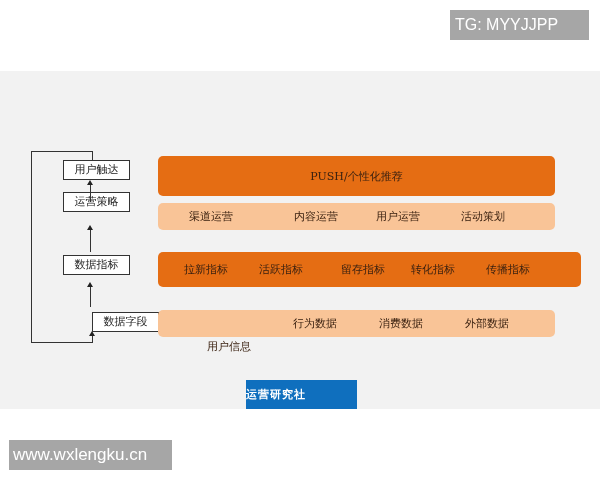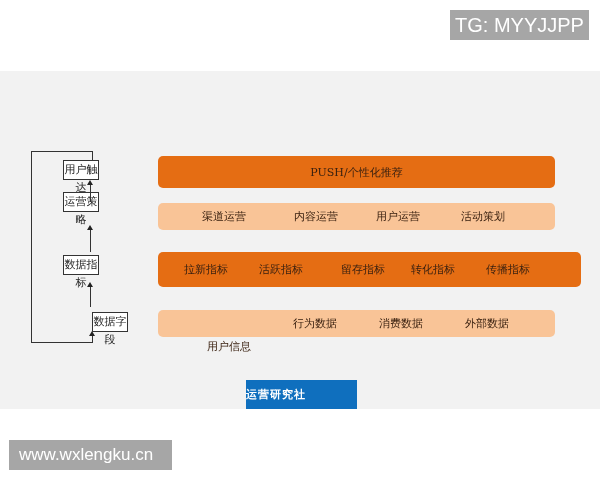--- a/index.html
+++ b/index.html
@@ -1,20 +1,20 @@
 <!DOCTYPE html>
 <html><head>
 <meta charset="utf-8">
 <style>
   html,body{margin:0;padding:0;}
   body{width:600px;height:480px;position:relative;background:#ffffff;overflow:hidden;font-family:"DejaVu Sans","Liberation Sans",sans-serif;}
   .band{position:absolute;left:0;top:71px;width:600px;height:338px;background:#f2f2f2;}
-  .wm-top{position:absolute;left:450px;top:10px;width:139px;height:30px;background:#a6a6a6;color:#fff;font-family:"Liberation Sans",sans-serif;font-size:20px;line-height:30px;padding-left:5px;box-sizing:border-box;}
-  .wm-bottom{position:absolute;left:9px;top:440px;width:163px;height:30px;background:#a6a6a6;color:#fff;font-family:"Liberation Sans",sans-serif;font-size:17px;line-height:30px;padding-left:10px;box-sizing:border-box;}
-  .stage{position:absolute;left:63px;width:36px;height:20px;border:1px solid #333;background:#fff;box-sizing:border-box;font-family:"DejaVu Serif",serif;font-size:11px;line-height:18px;text-align:center;color:#222;}
+  .wm-top{position:absolute;left:450px;top:10px;width:139px;height:30px;background:#a6a6a6;color:#fff;font-family:"Liberation Sans",sans-serif;font-size:16px;line-height:30px;padding-left:5px;box-sizing:border-box;}
+  .wm-bottom{position:absolute;left:9px;top:440px;width:163px;height:30px;background:#a6a6a6;color:#fff;font-family:"Liberation Sans",sans-serif;font-size:17px;line-height:30px;padding-left:4px;box-sizing:border-box;}
+  .stage{position:absolute;left:63px;width:67px;height:20px;border:1px solid #333;background:#fff;box-sizing:border-box;font-family:"DejaVu Serif",serif;font-size:11px;line-height:18px;text-align:center;color:#222;}
   .line{position:absolute;background:#333;}
   .arrow{position:absolute;width:0;height:0;border-left:3px solid transparent;border-right:3px solid transparent;border-bottom:5px solid #222;}
   .bar{position:absolute;left:158px;width:397px;border-radius:5px;display:flex;align-items:center;font-family:"DejaVu Serif",serif;font-size:11px;color:#3a2110;}
   .bar.dark{background:#e56d13;}
   .bar.light{background:#f9c497;}
   .bar .item{position:absolute;white-space:nowrap;transform:translateX(-50%);}
   .banner{position:absolute;left:246px;top:380px;width:111px;height:29px;background:#0f6fbe;color:#fff;font-size:11px;font-weight:bold;text-align:left;line-height:29px;letter-spacing:1px;}
 </style>
 </head>
 <body>
@@ -35,26 +35,26 @@
 <div class="stage" style="top:255px;">数据指标</div>
 <div class="stage" style="top:312px;margin-left:29px;">数据字段</div>
 
 <div class="line" style="left:90px;top:185px;width:1px;height:17px;"></div>
 <div class="arrow" style="left:87px;top:180px;"></div>
 <div class="line" style="left:90px;top:230px;width:1px;height:22px;"></div>
 <div class="arrow" style="left:87px;top:225px;"></div>
 <div class="line" style="left:90px;top:287px;width:1px;height:20px;"></div>
 <div class="arrow" style="left:87px;top:282px;"></div>
 
-<div class="bar dark" style="top:156px;height:32px;">
+<div class="bar dark" style="top:156px;height:40px;">
   <span class="item" style="left:50%;">PUSH/个性化推荐</span>
 </div>
 
 <div class="bar light" style="top:203px;height:27px;">
-  <span class="item" style="left:66px;">渠道运营</span>
+  <span class="item" style="left:53px;">渠道运营</span>
   <span class="item" style="left:158px;">内容运营</span>
   <span class="item" style="left:240px;">用户运营</span>
   <span class="item" style="left:325px;">活动策划</span>
 </div>
 
 <div class="bar dark" style="top:252px;height:35px;padding-left:26px;">
   <span class="item" style="left:48px;">拉新指标</span>
   <span class="item" style="left:123px;">活跃指标</span>
   <span class="item" style="left:199px;margin-left:6px;">留存指标</span>
   <span class="item" style="left:275px;">转化指标</span>

